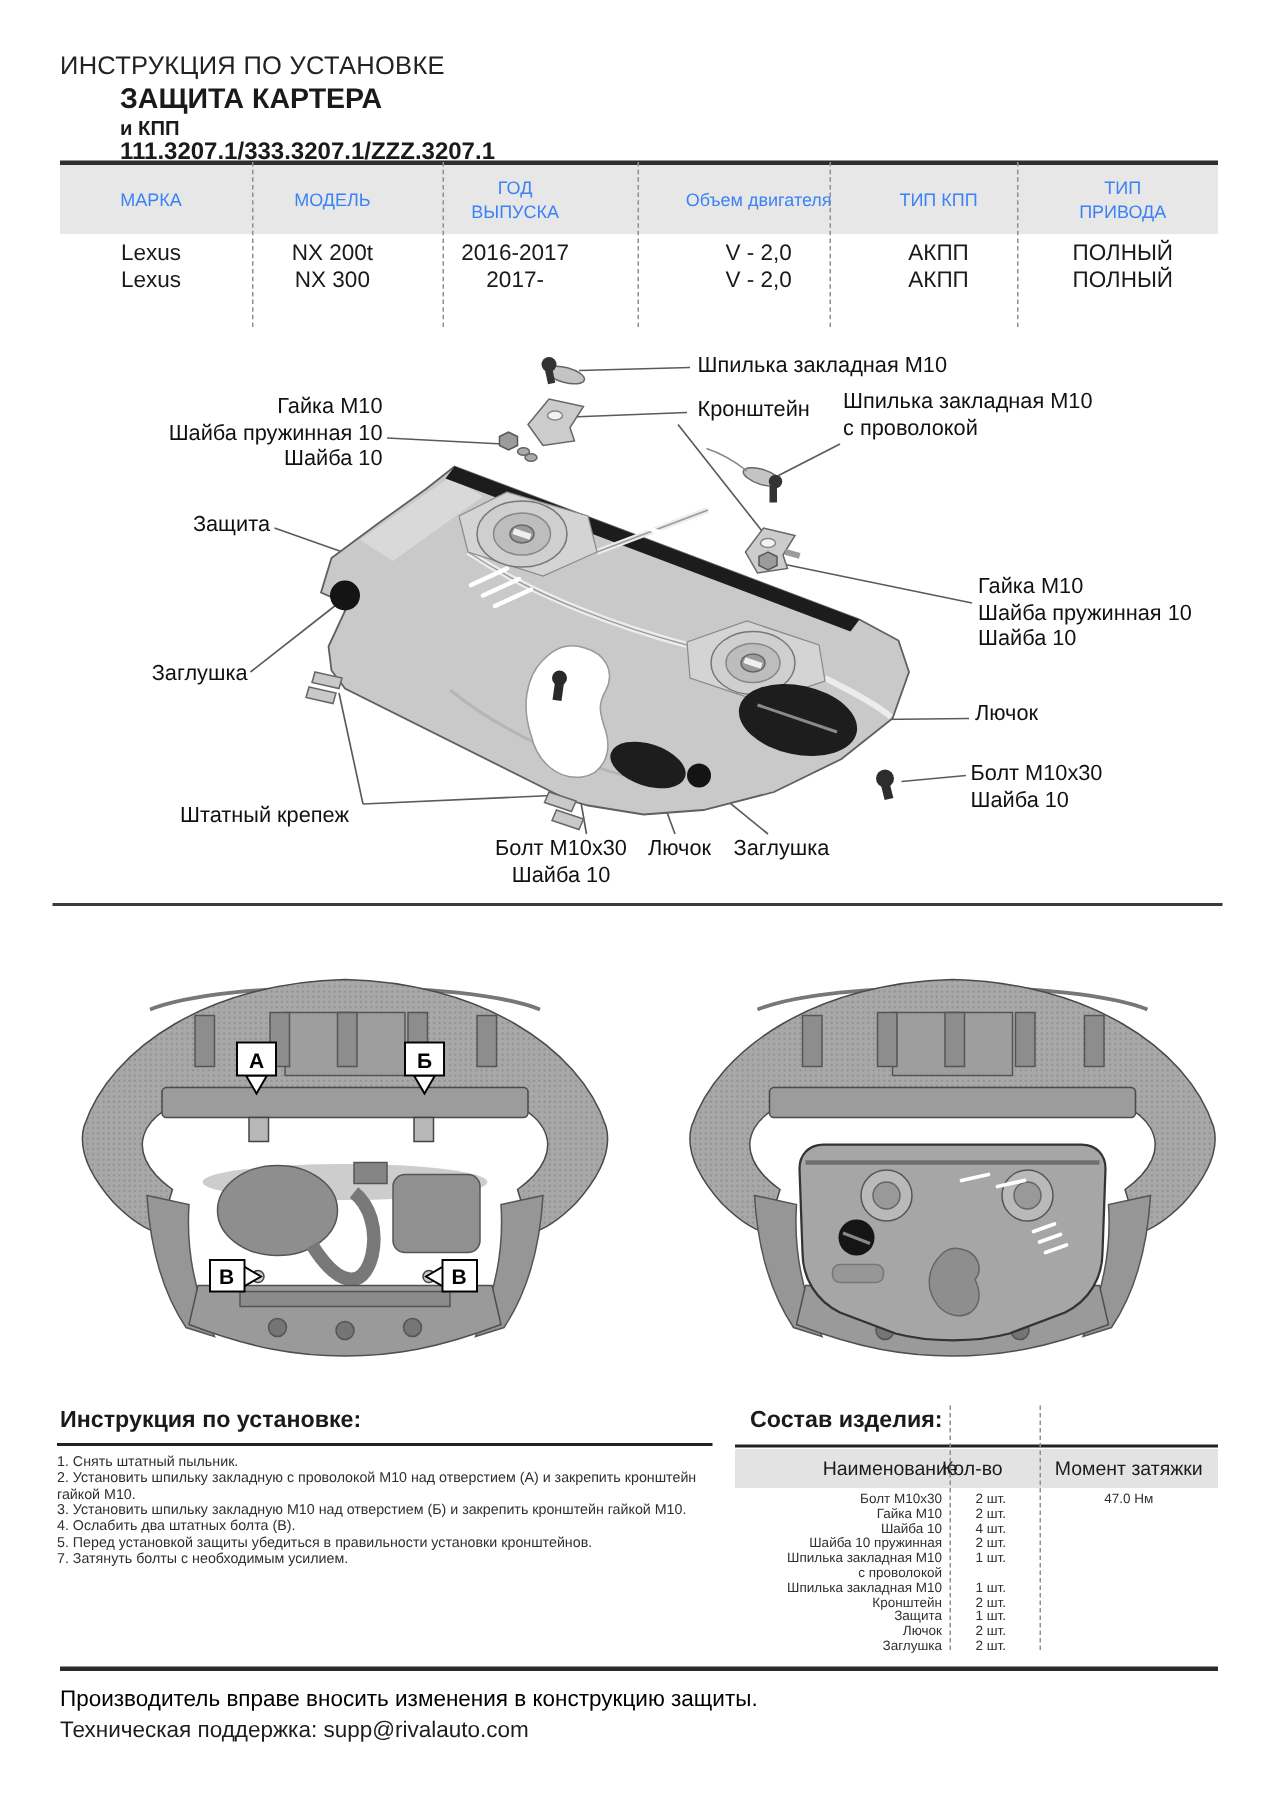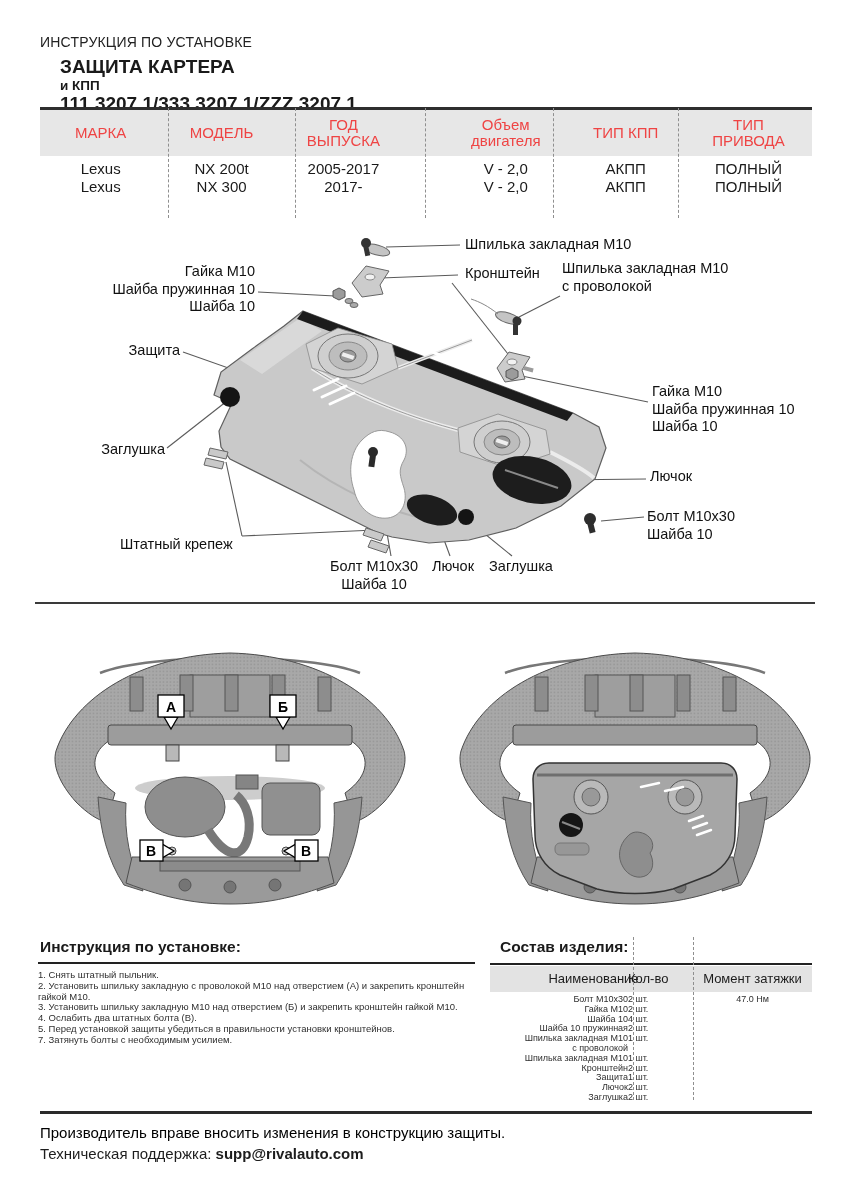--- a/index.html
+++ b/index.html
@@ -1,29 +1,29 @@
 <!DOCTYPE html>
 <html><head>
 <meta charset="utf-8">
 <style>
   html,body{margin:0;padding:0;background:#fff;}
   .page{position:relative;width:849px;height:1200px;background:#ffffff;overflow:hidden;
         font-family:"Liberation Sans", sans-serif;color:#1a1a1a;}
   .abs{position:absolute;}
   
-  .h-line1{left:40px;top:34px;font-size:14px;letter-spacing:.2px;color:#222;}
+  .h-line1{left:40px;top:34px;font-size:17px;letter-spacing:.2px;color:#222;}
   .h-line2{left:40px;top:56px;display:flex;align-items:baseline;flex-direction:column;}
   .h-prod{font-size:19px;font-weight:bold;}
   .h-prod-sfx{font-size:13.5px;font-weight:bold;margin-left:1px;}
-  .h-codes{font-size:19px;font-weight:bold;margin-left:20px;}
+  .h-codes{font-size:16px;font-weight:bold;margin-left:40px;}
   
   .ft-topborder{left:40px;top:107px;width:772px;height:0;border-top:3px solid #2e2e2e;}
   .ft-headbg{left:40px;top:110px;width:772px;height:46px;background:#e7e7e7;}
   .ft-row{left:40px;width:772px;display:flex;text-align:center;}
-  .ft-head{top:117px;font-size:15px;color:#ef4444;}
+  .ft-head{top:117px;font-size:12px;color:#3b82f6;}
   .ft-head .c{white-space:pre-line;line-height:16px;display:flex;align-items:center;justify-content:center;}
   .ft-r1{top:160px;font-size:15px;}
   .ft-r2{top:178px;font-size:15px;}
   .c0{width:128px;} .c1{width:127px;} .c2{width:130px;} .c3{width:128px;margin-left:40px;} .c4{width:125px;} .c5{width:134px;}
   .vdash{border-left:1.5px dashed #8f8f8f;width:0;}
   .ft-dash{top:108px;height:110px;}
   
   .dlbl{font-size:14.5px;color:#111;line-height:17.5px;}
   .t-r{text-align:right;} .t-c{text-align:center;}
   
@@ -34,27 +34,27 @@
   .ins-steps{left:38px;top:970px;width:432px;font-size:9.5px;line-height:10.8px;color:#2f2f2f;}
   
   .cmp-title{left:500px;top:938px;font-size:15.5px;font-weight:bold;}
   .cmp-rule{left:490px;top:963px;width:322px;border-top:2.5px solid #222;}
   .cmp-headbg{left:490px;top:966px;width:322px;height:26px;background:#e3e3e3;}
   .cmp-head{top:971px;font-size:13px;color:#1c1c1c;}
   .cmp-dash{top:937px;height:163px;}
   .cmp-rows{left:490px;top:995px;width:322px;font-size:9px;line-height:9.8px;color:#2f2f2f;}
   .cmp-line{display:flex;}
   .cmp-name{width:138px;text-align:right;}
-  .cmp-qty{width:65px;}
+  .cmp-qty{width:65px;text-align:center;}
   .cmp-trq{width:119px;text-align:center;}
   
   .ftr-rule{left:40px;top:1111px;width:772px;border-top:3px solid #2a2a2a;}
   .ftr-l1{left:40px;top:1124px;font-size:15px;color:#000000;}
   .ftr-l2{left:40px;top:1145px;font-size:15px;color:#1d1d1d;}
-  .ftr-l2 b{font-weight:bold;}
+  .ftr-l2 b{font-weight:normal;}
   svg text{font-family:"Liberation Sans", sans-serif;}
 </style>
 </head>
 <body>
 
 <div class="page">
 
   <div class="abs h-line1">ИНСТРУКЦИЯ ПО УСТАНОВКЕ</div>
   <div class="abs h-line2">
     <span class="h-prod">ЗАЩИТА КАРТЕРА</span>
@@ -70,21 +70,21 @@
     <div class="c c2">ГОД
 ВЫПУСКА</div>
     <div class="c c3">Объем двигателя</div>
     <div class="c c4">ТИП КПП</div>
     <div class="c c5">ТИП
 ПРИВОДА</div>
   </div>
   <div class="abs ft-row ft-r1">
     <div class="c0">Lexus</div>
     <div class="c1">NX 200t</div>
-    <div class="c2">2005-2017</div>
+    <div class="c2">2016-2017</div>
     <div class="c3">V - 2,0</div>
     <div class="c4">АКПП</div>
     <div class="c5">ПОЛНЫЙ</div>
   </div>
   <div class="abs ft-row ft-r2">
     <div class="c0">Lexus</div>
     <div class="c1">NX 300</div>
     <div class="c2">2017-</div>
     <div class="c3">V - 2,0</div>
     <div class="c4">АКПП</div>

